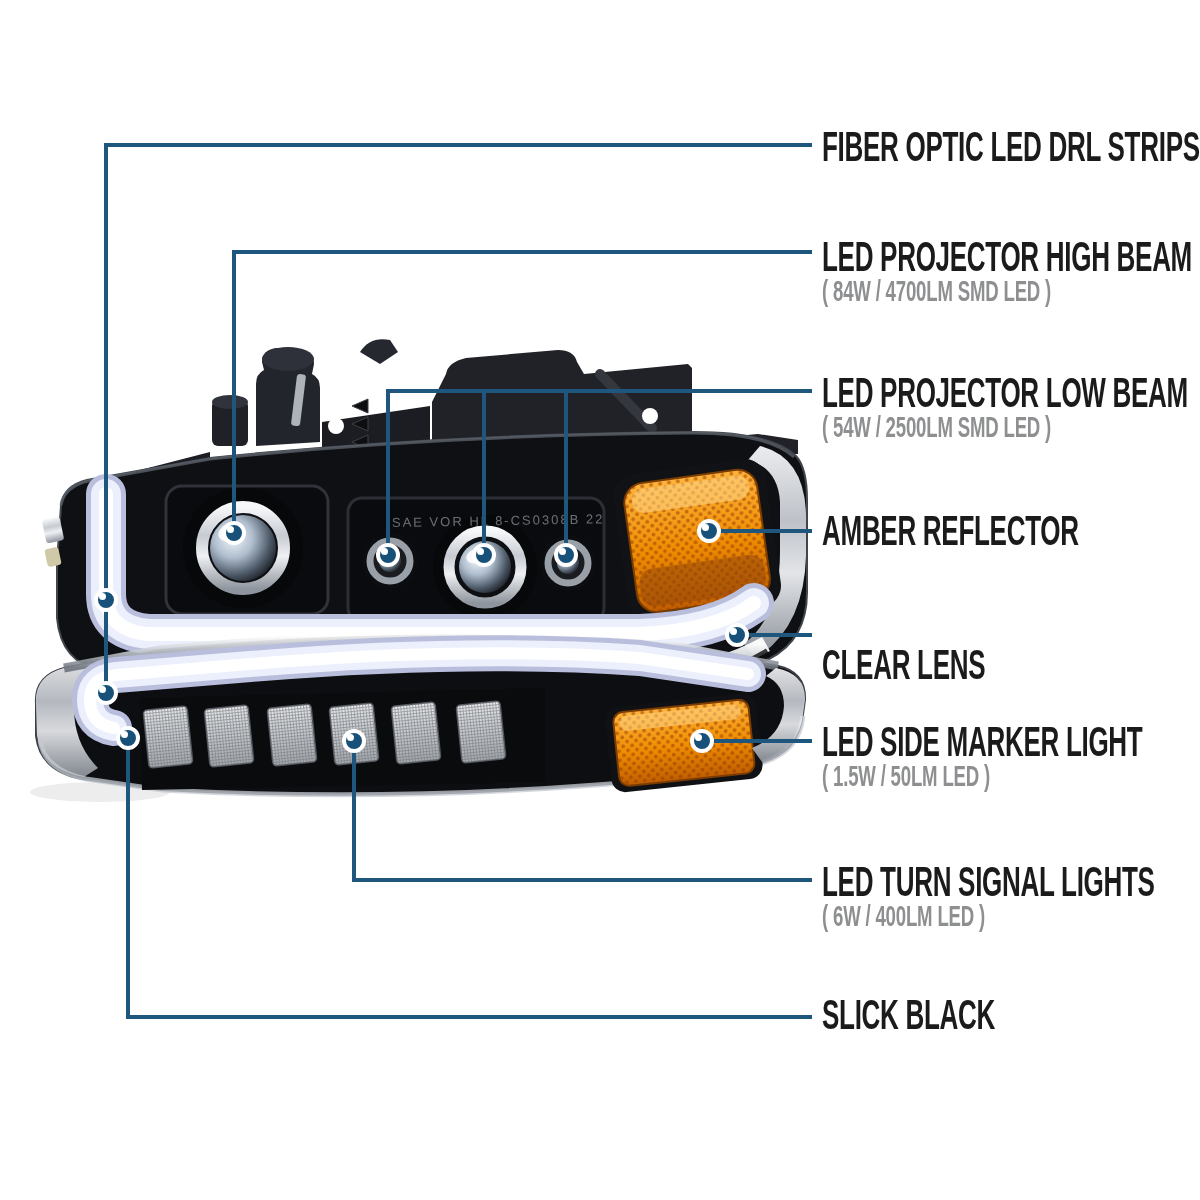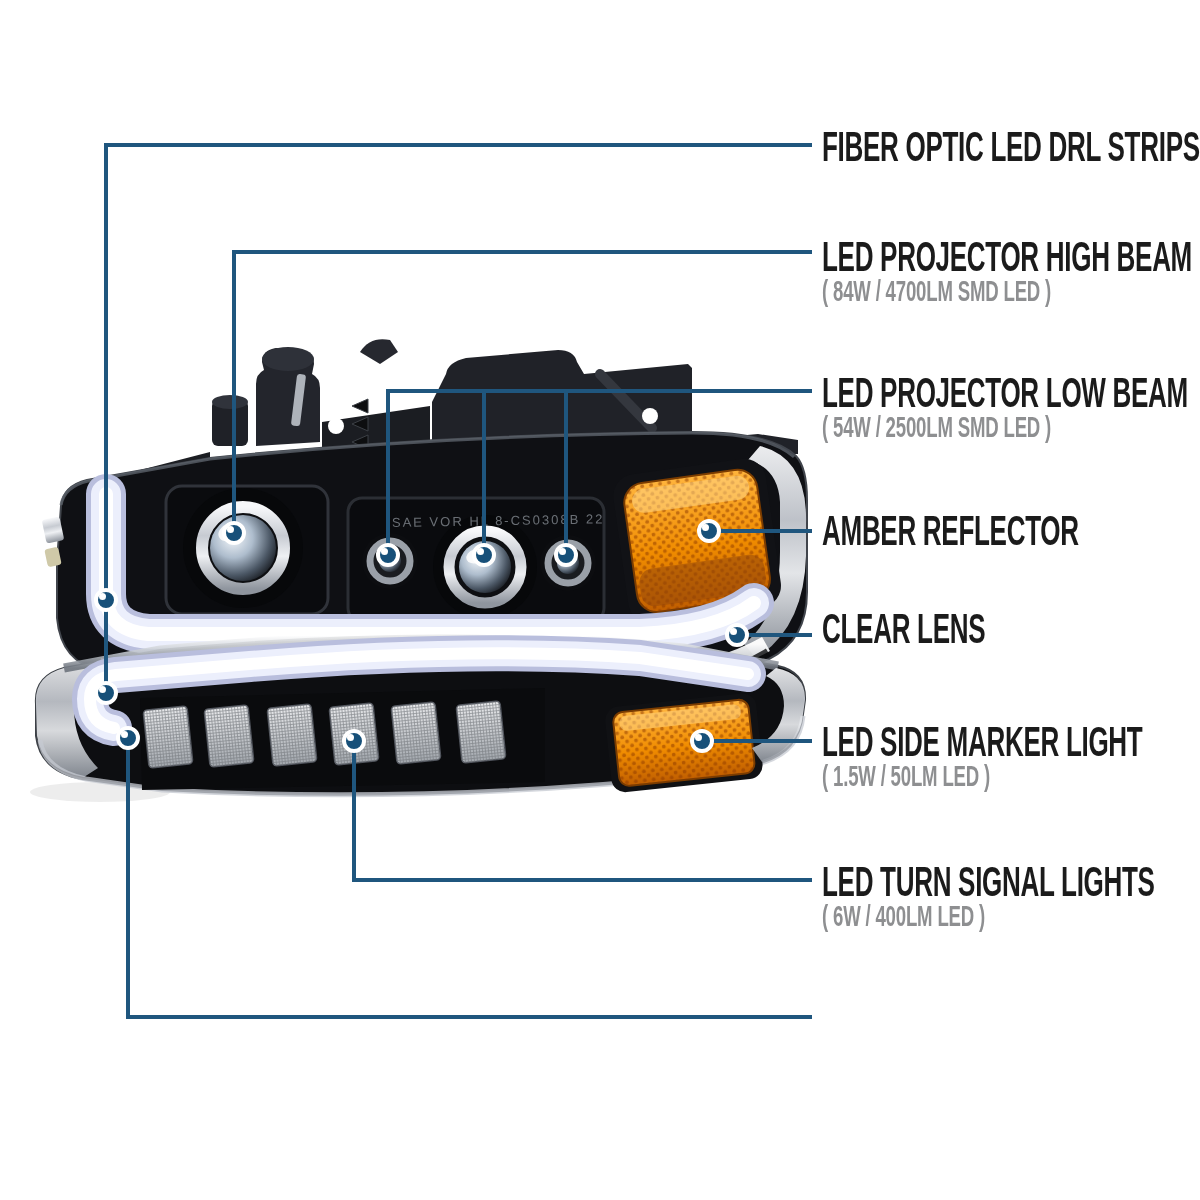--- a/index.html
+++ b/index.html
@@ -262,26 +262,30 @@
   <div class="sub">( 84W / 4700LM SMD LED )</div>
 </div>
 <div class="callout-label" style="top:372px">
   <div class="main">LED PROJECTOR LOW BEAM</div>
   <div class="sub">( 54W / 2500LM SMD LED )</div>
 </div>
 <div class="callout-label" style="top:510px">
   <div class="main">AMBER REFLECTOR</div>
 
 </div>
-<div class="callout-label" style="top:608px">
+<div class="callout-label" style="top:644px">
   <div class="main">CLEAR LENS</div>
 
 </div>
 <div class="callout-label" style="top:721px">
   <div class="main">LED SIDE MARKER LIGHT</div>
   <div class="sub">( 1.5W / 50LM LED )</div>
 </div>
 <div class="callout-label" style="top:861px">
   <div class="main">LED TURN SIGNAL LIGHTS</div>
   <div class="sub">( 6W / 400LM LED )</div>
 </div>
+<div class="callout-label" style="top:994px">
+  <div class="main">SLICK BLACK</div>
+
+</div>
 
 </div>
 
 </body></html>

